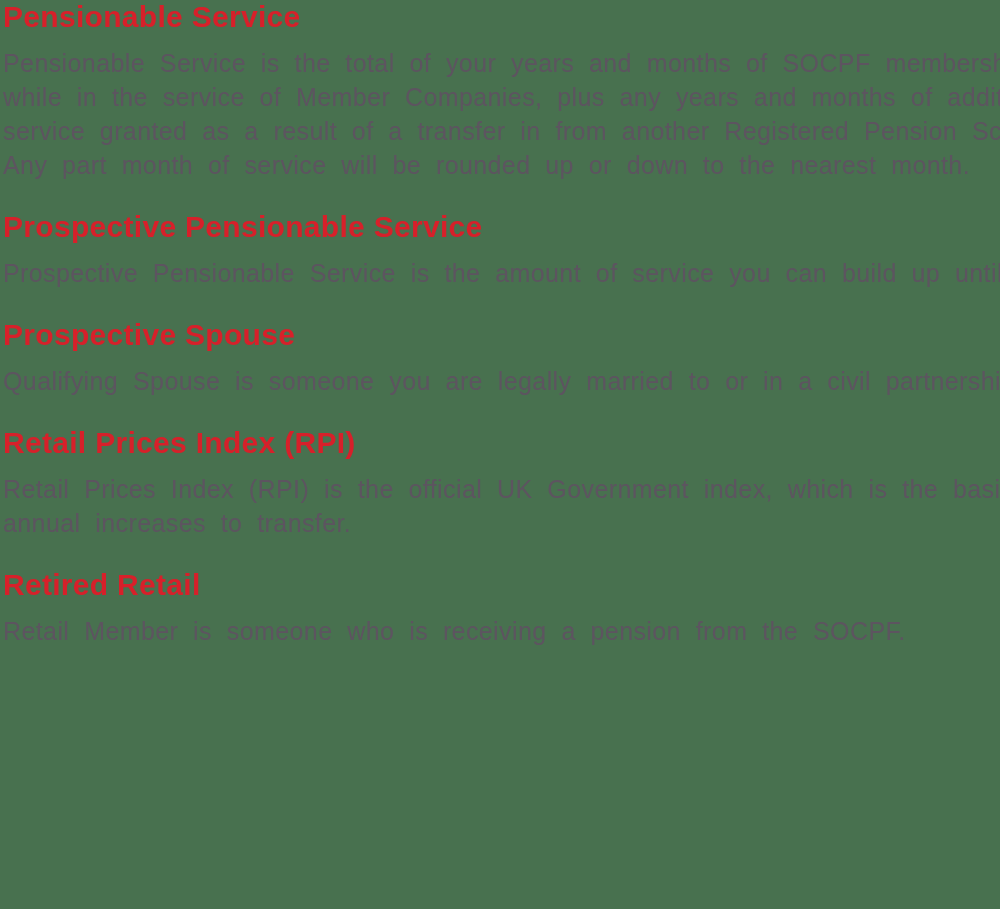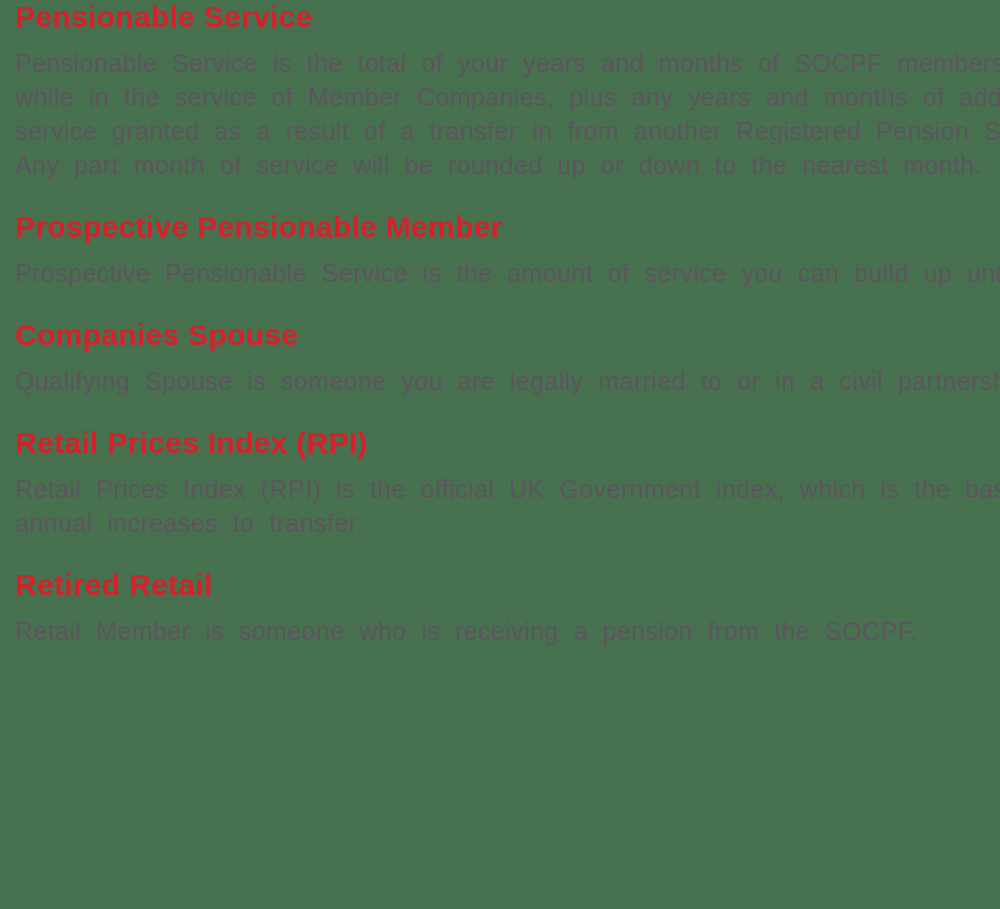--- a/index.html
+++ b/index.html
@@ -15,21 +15,21 @@
   body {
     width: 1000px;
     height: 909px;
     background: var(--bg);
     overflow: hidden;
     font-family: "Liberation Sans", sans-serif;
   }
   main.page {
     width: 1000px;
     height: 909px;
-    padding: 0 0 0 15px;
+    padding: 0 0 0 3px;
     overflow: hidden;
   }
   h2.section-heading {
     margin: 0 0 12px 0;
     font-size: 30px;
     line-height: 34px;
     font-weight: bold;
     letter-spacing: 0.3px;
     color: var(--heading);
     white-space: nowrap;
@@ -57,28 +57,28 @@
     <h2 class="section-heading">Pensionable Service</h2>
     <p class="section-body">
       <span class="ln">Pensionable Service is the total of your years and months of SOCPF membership</span>
       <span class="ln">while in the service of Member Companies, plus any years and months of additional</span>
       <span class="ln">service granted as a result of a transfer in from another Registered Pension Scheme.</span>
       <span class="ln">Any part month of service will be rounded up or down to the nearest month.</span>
     </p>
   </section>
 
   <section>
-    <h2 class="section-heading">Prospective Pensionable Member</h2>
+    <h2 class="section-heading">Prospective Pensionable Service</h2>
     <p class="section-body">
       <span class="ln">Prospective Pensionable Service is the amount of service you can build up until</span>
     </p>
   </section>
 
   <section>
-    <h2 class="section-heading">Companies Spouse</h2>
+    <h2 class="section-heading">Prospective Spouse</h2>
     <p class="section-body">
       <span class="ln">Qualifying Spouse is someone you are legally married to or in a civil partnership</span>
     </p>
   </section>
 
   <section>
     <h2 class="section-heading">Retail Prices Index (RPI)</h2>
     <p class="section-body">
       <span class="ln">Retail Prices Index (RPI) is the official UK Government index, which is the basis for</span>
       <span class="ln">annual increases to transfer.</span>

